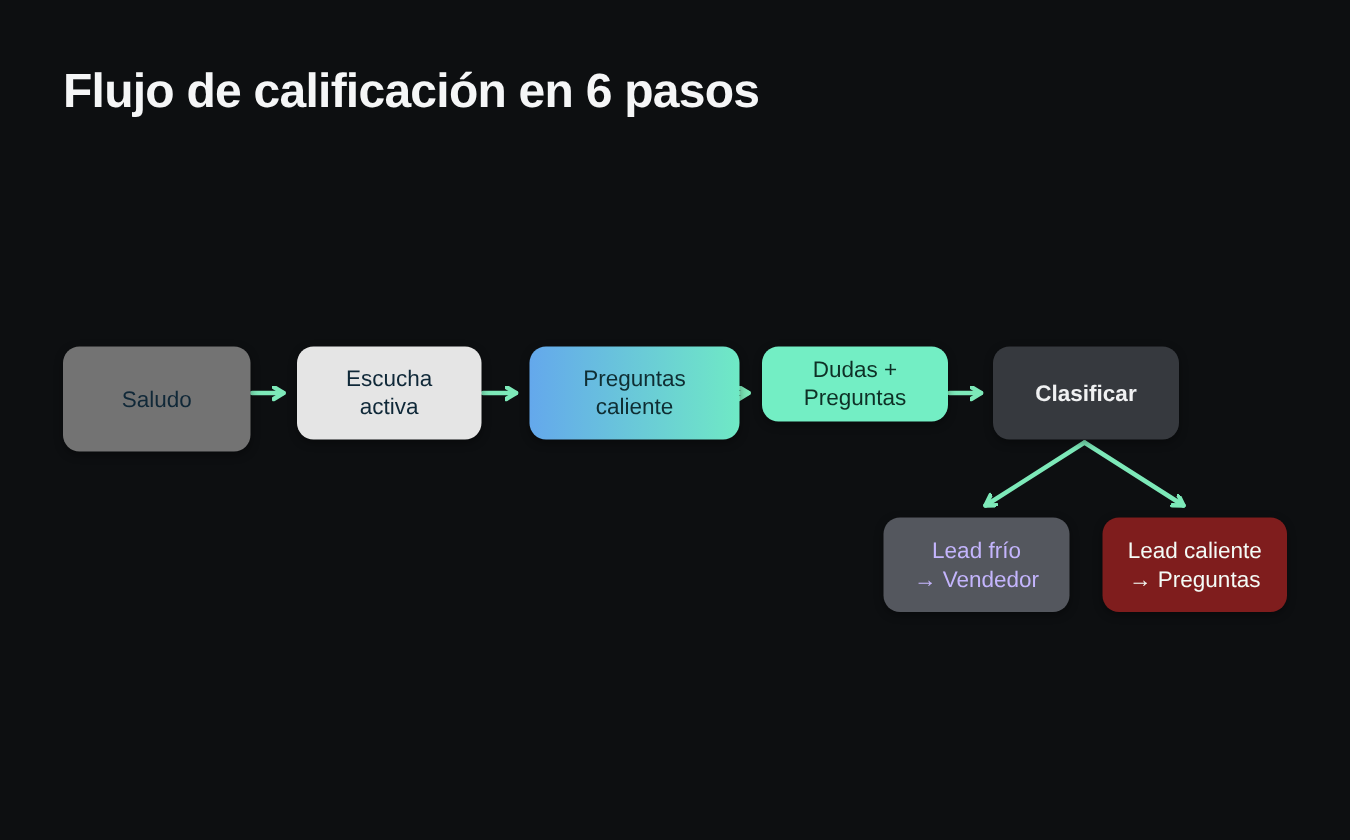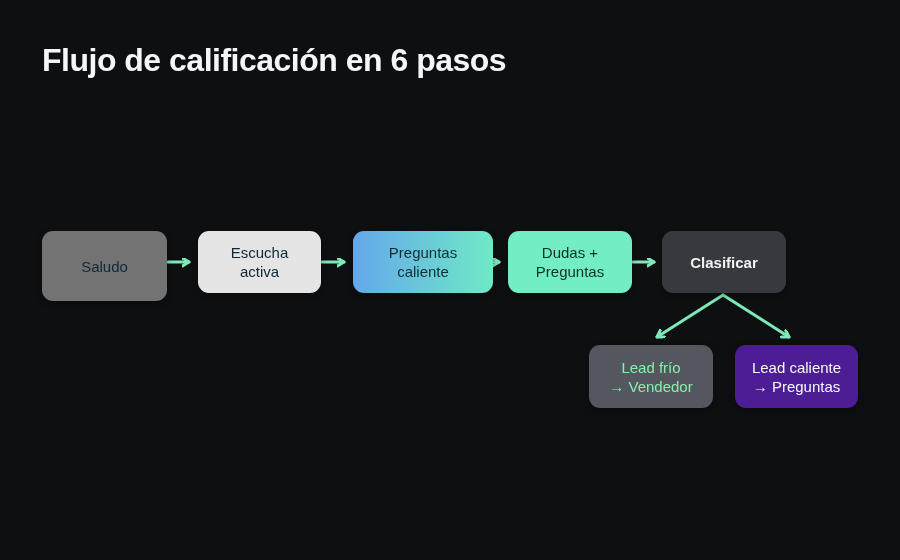--- a/index.html
+++ b/index.html
@@ -39,26 +39,26 @@
     box-shadow: 0 2px 6px rgba(0,0,0,0.35);
   }
   .node span { display: block; white-space: nowrap; }
   .node span:empty { display: none; }
 
   
   .n-saludo    { left: 42px;  top: 231px; width: 125px; height: 70px; background: #737373; color: #102838; }
   .n-escucha   { left: 198px; top: 231px; width: 123px; height: 62px; background: #e5e5e5; color: #0f2838; }
   .n-preguntas { left: 353px; top: 231px; width: 140px; height: 62px;
                  background: linear-gradient(90deg, #64a8ec 0%, #6fe9c5 100%); color: #0f2e33; }
-  .n-dudas     { left: 508px; top: 231px; width: 124px; height: 62px; background: #73eec4; color: #0e3026; }
+  .n-dudas     { left: 508px; top: 231px; width: 124px; height: 50px; background: #73eec4; color: #0e3026; }
   .n-clasificar{ left: 662px; top: 231px; width: 124px; height: 62px; background: #36393e; color: #f0f1f2; font-weight: bold; }
 
   
-  .n-frio      { left: 589px; top: 345px; width: 124px; height: 63px; background: #54575e; color: #86efac; }
-  .n-caliente  { left: 735px; top: 345px; width: 123px; height: 63px; background: #4c1d95; color: #f4fbf6; }
+  .n-frio      { left: 589px; top: 345px; width: 124px; height: 63px; background: #54575e; color: #c4b5fd; }
+  .n-caliente  { left: 735px; top: 345px; width: 123px; height: 63px; background: #7f1d1d; color: #f4fbf6; }
 
   .connectors {
     position: absolute;
     left: 0; top: 0;
     width: 900px; height: 560px;
     pointer-events: none;
   }
 </style>
 </head>
 <body>

